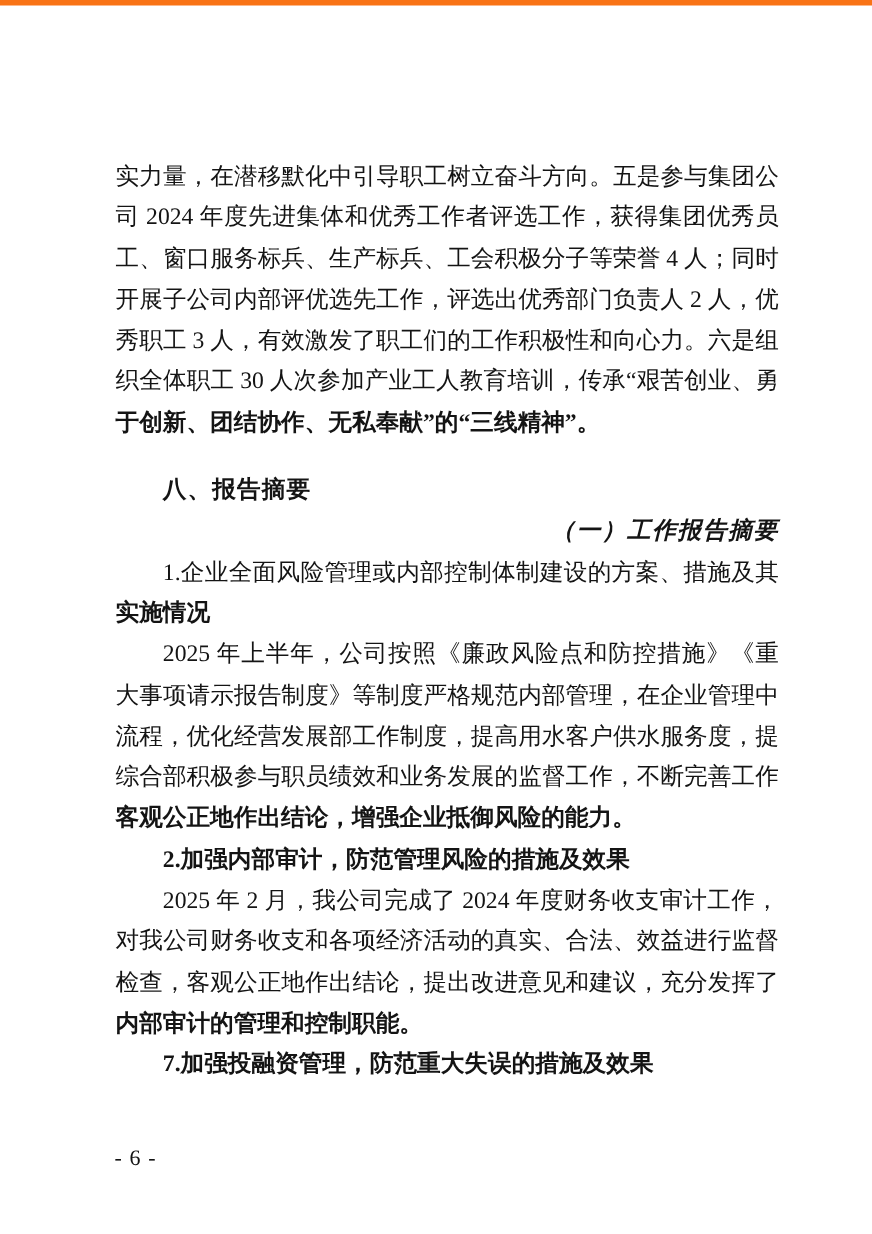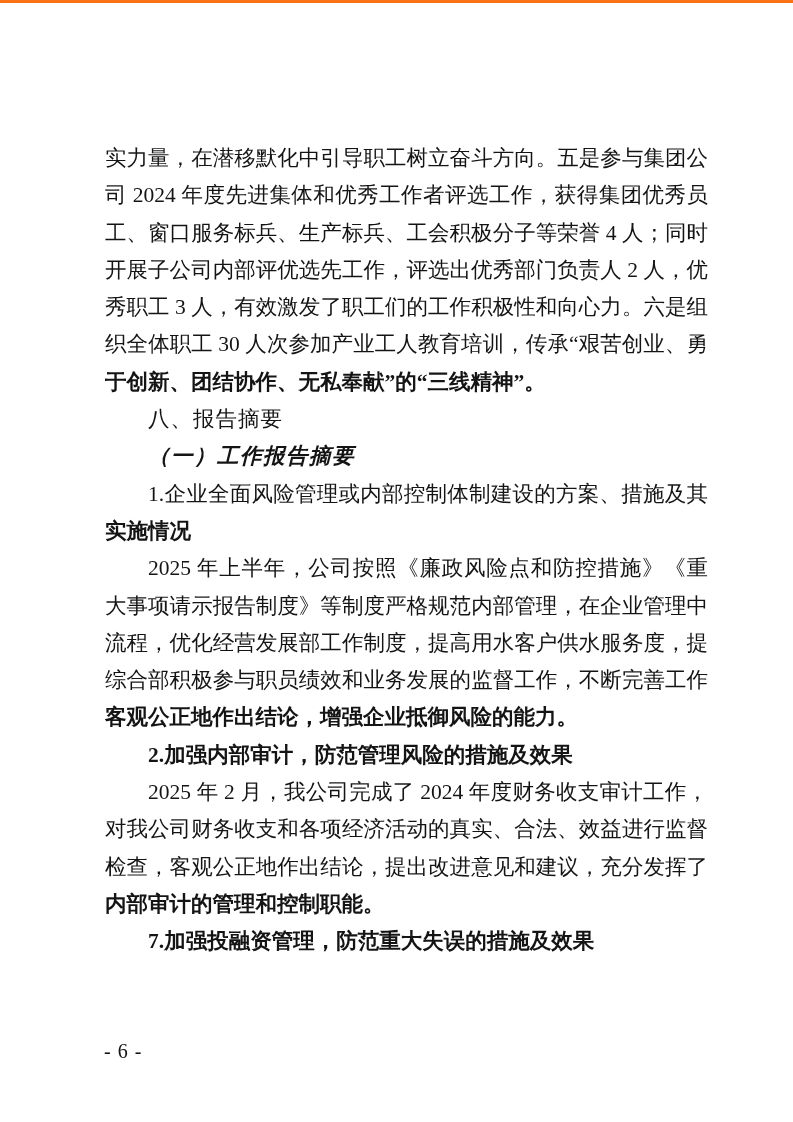--- a/index.html
+++ b/index.html
@@ -8,21 +8,21 @@
     background: #ffffff;
   }
   .page {
     position: relative;
     width: 793px;
     height: 1122px;
     background: #ffffff;
     color: #141414;
     font-family: "Liberation Serif", serif;
     overflow: hidden;
-    border-top: 3px solid #f97316;
+    border-top: 5px solid #f97316;
     box-sizing: border-box;
   }
   .text-block {
     position: absolute;
     left: 105px;
     top: 137px;
     width: 603px;
     font-size: 21.5px;
     line-height: 37.3px;
   }
@@ -41,27 +41,29 @@
     text-align: left;
     font-weight: bold;
   }
   
   .ind {
     text-indent: 43px;
   }
   
   .h-bold {
     font-family: "Liberation Sans", sans-serif;
-    font-weight: 400;
+    font-weight: 700;
     letter-spacing: 1px;
+    margin-top: 24px;
   }
   
   .h-kai {
     font-style: italic;
     letter-spacing: 1.5px;
+    text-align: right;
   }
   .page-number {
     position: absolute;
     left: 104px;
     top: 1036px;
     font-size: 20px;
     line-height: 24px;
     color: #141414;
     letter-spacing: 1px;
   }

